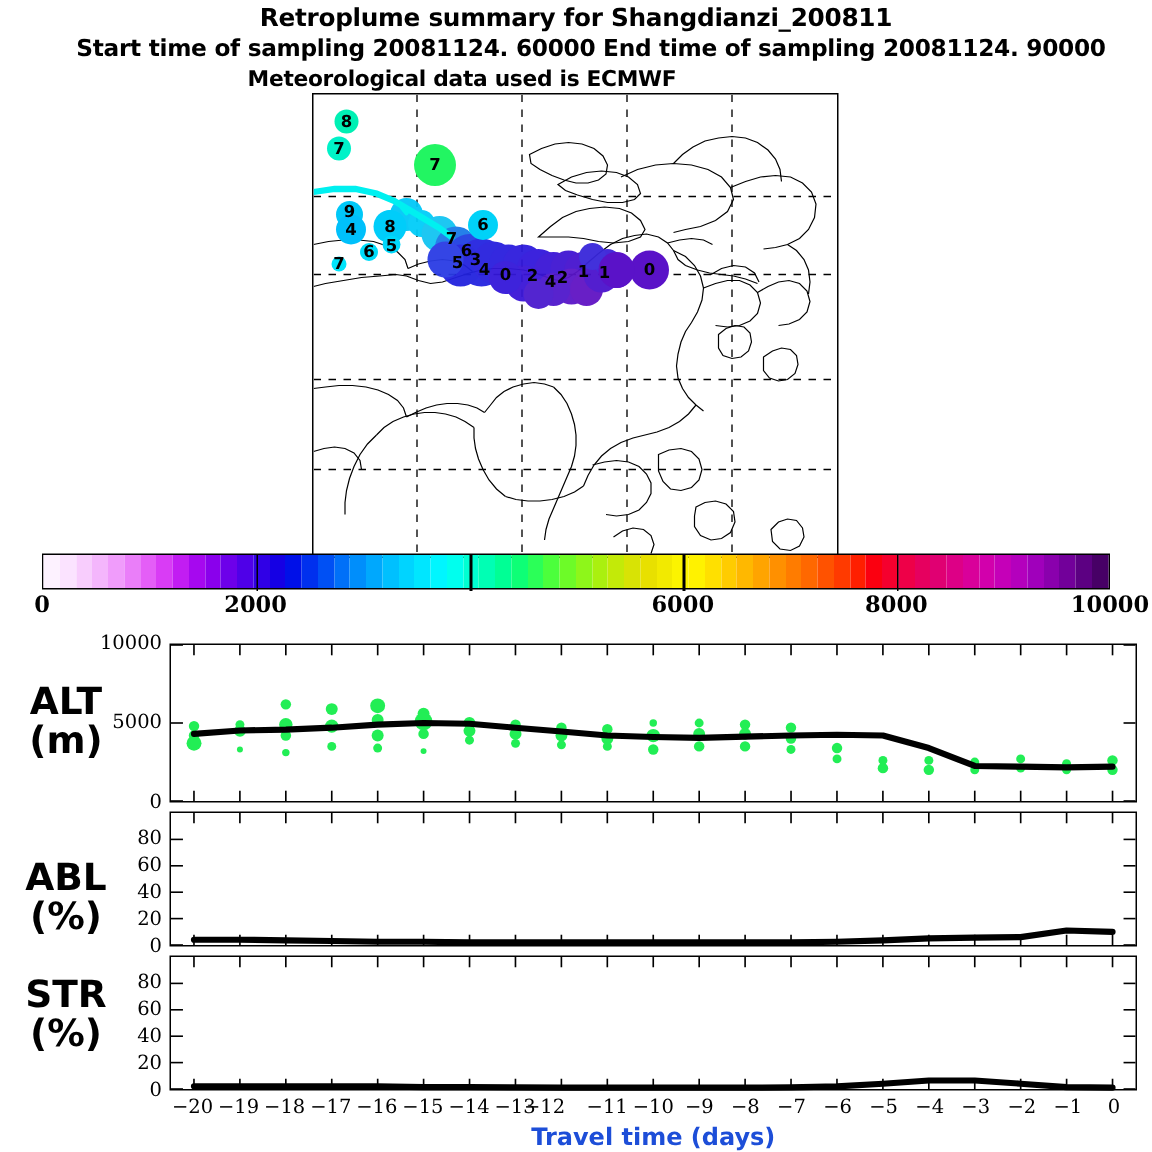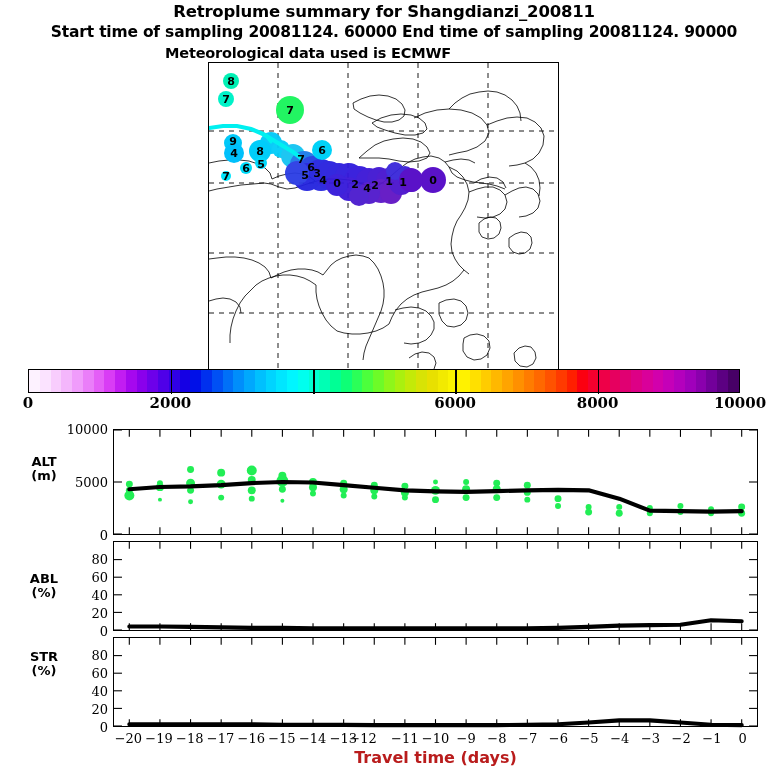--- a/index.html
+++ b/index.html
@@ -34,39 +34,39 @@
     font-size:15px;color:#000;font-family:"DejaVu Serif","Liberation Serif",serif;}
 
   
   .ts-panel{left:113px;width:645px;border:1.3px solid #000;background:#fff;box-sizing:border-box;overflow:visible;}
   #alt-panel{top:429px;height:106px;}
   #abl-panel{top:541px;height:90px;}
   #str-panel{top:637px;height:90px;}
   .ts-svg{display:block;width:100%;height:100%;overflow:visible;}
 
   .rowlabel{position:absolute;text-align:center;font-weight:bold;color:#000;
-    font-family:"DejaVu Sans","Liberation Sans",sans-serif;font-size:13px;line-height:1.05;}
+    font-family:"DejaVu Sans","Liberation Sans",sans-serif;font-size:25px;line-height:1.05;}
   #alt-label{left:4px;top:455px;width:80px;}
   #abl-label{left:4px;top:560px;width:80px;margin-top:12px;}
   #str-label{left:4px;top:650px;width:80px;}
 
   .ytick{position:absolute;right:0;font-size:13px;color:#000;
     font-family:"DejaVu Serif","Liberation Serif",serif;
     transform:translateY(-50%);text-align:right;white-space:nowrap;}
   .ytick-col{position:absolute;width:46px;}
   #alt-yticks{left:62px;top:429px;height:106px;}
   #abl-yticks{left:62px;top:541px;height:90px;}
   #str-yticks{left:62px;top:637px;height:90px;}
 
   #xticklabels{left:113px;top:731px;width:645px;height:18px;}
   .xtick{position:absolute;top:0;font-size:13px;color:#000;
     font-family:"DejaVu Serif","Liberation Serif",serif;
     transform:translateX(-50%);white-space:nowrap;}
   #xaxis-title{left:113px;top:748px;width:645px;text-align:center;
-    font-size:16px;font-weight:bold;color:#b91c1c;
+    font-size:16px;font-weight:bold;color:#1d4ed8;
     font-family:"DejaVu Sans","Liberation Sans",sans-serif;}
 </style>
 </head>
 <body>
 
 <div class="abs ttl" id="title-main">Retroplume summary for Shangdianzi_200811</div>
 <div class="abs ttl" id="title-times">Start time of sampling 20081124. 60000     End time of sampling 20081124. 90000</div>
 <div class="abs ttl" id="title-met">Meteorological data used is ECMWF</div>
 
 <div class="abs" id="map-panel">

